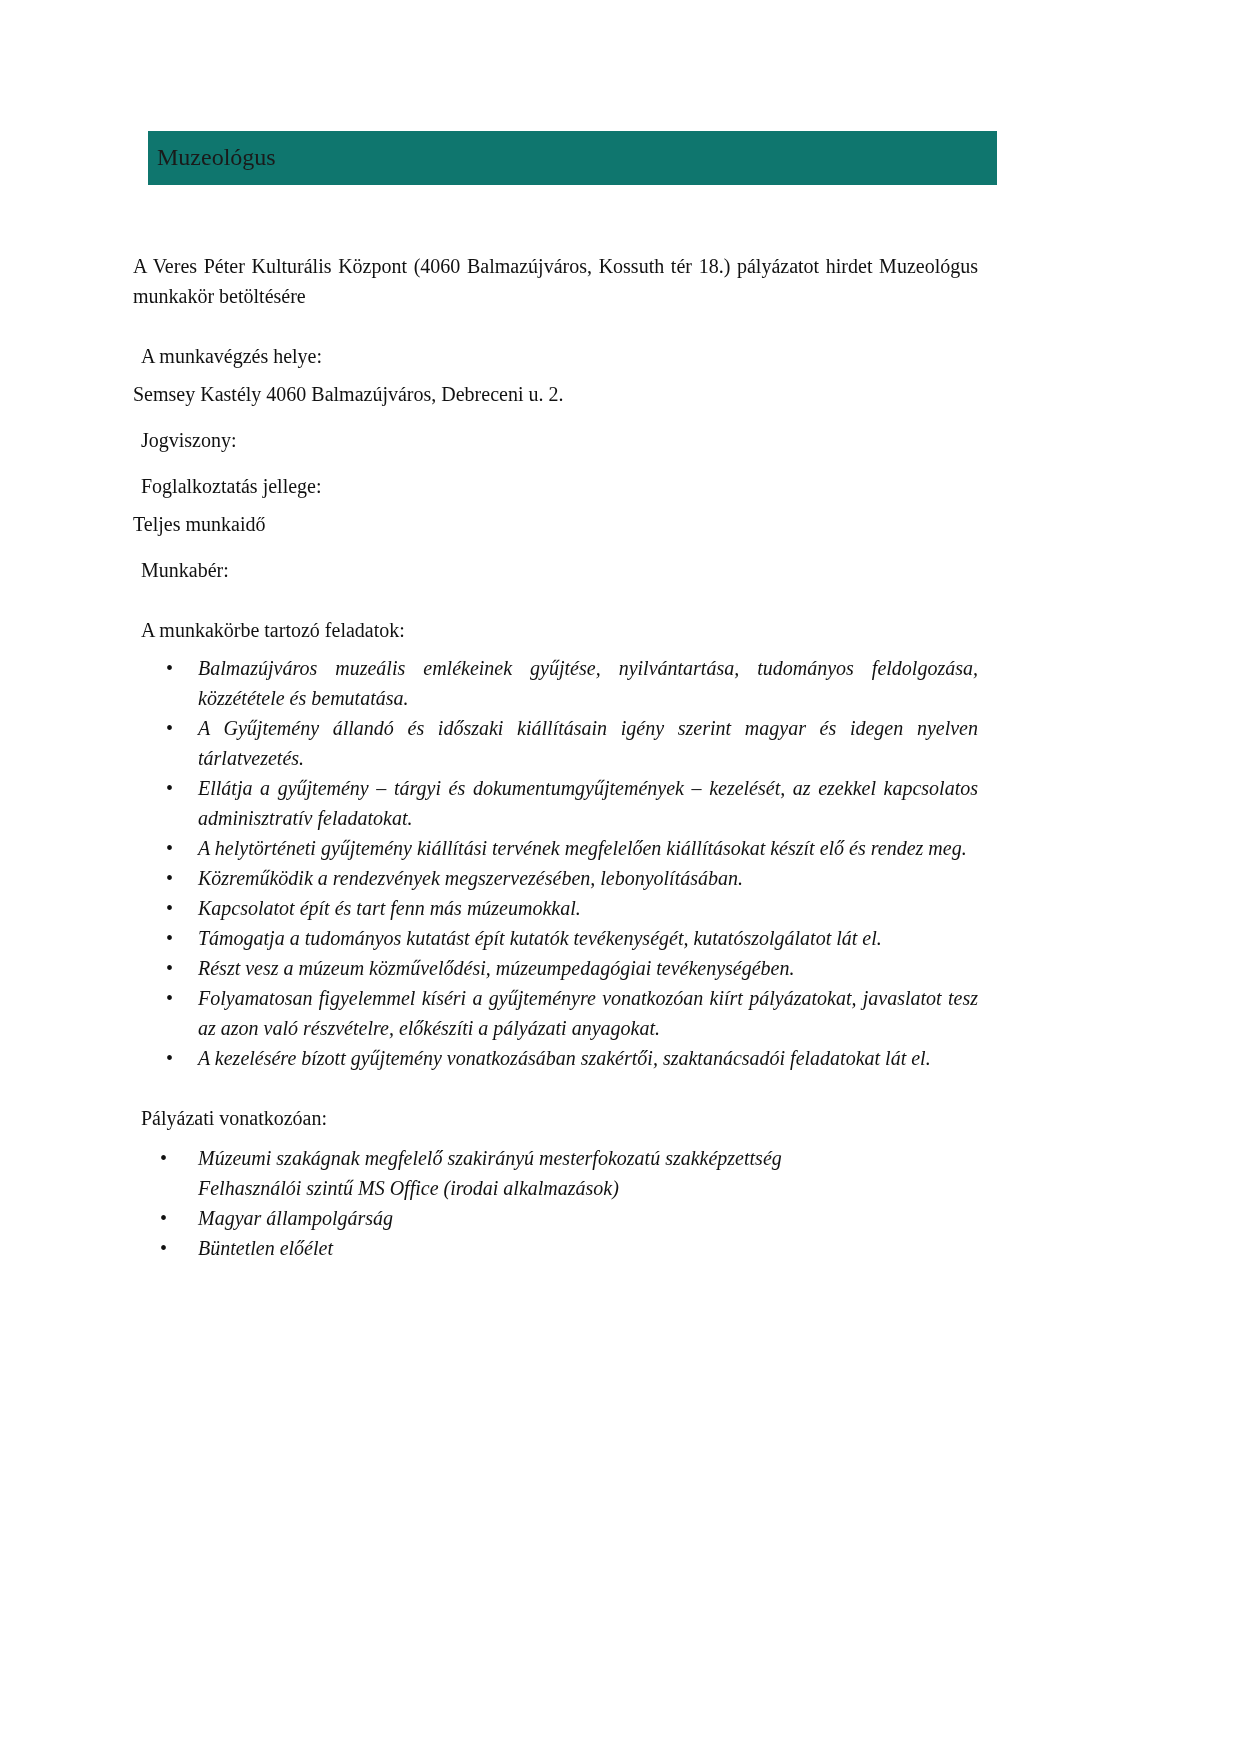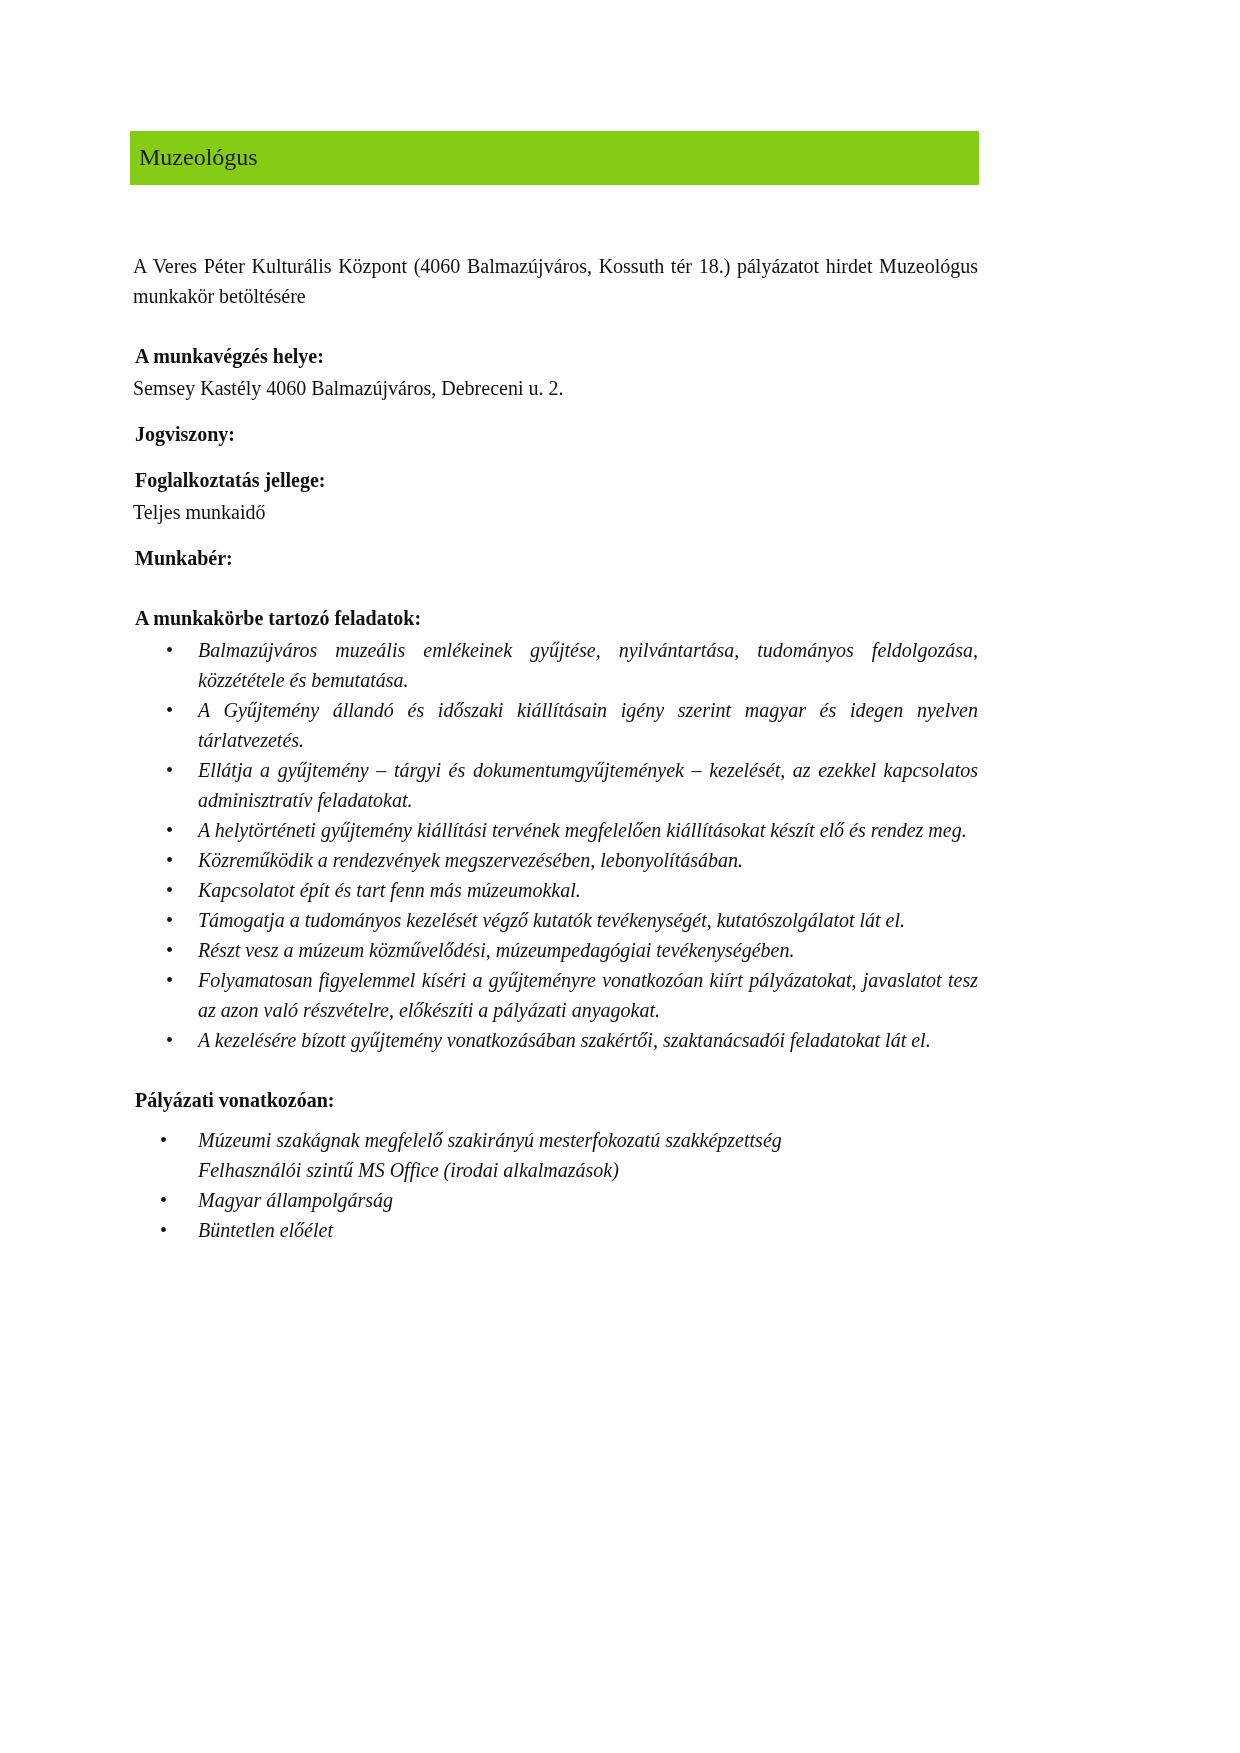--- a/index.html
+++ b/index.html
@@ -2,33 +2,33 @@
 <html><head>
   <meta charset="utf-8">
   <style>
     html, body { margin: 0; padding: 0; background: #ffffff; }
     body {
       width: 1240px; height: 1753px; position: relative; overflow: hidden;
       font-family: "Liberation Serif", "DejaVu Serif", serif;
       color: #111111;
     }
     .title-band {
-      position: absolute; left: 130px; top: 131px; width: 849px; height: 54px;
-      background: #84cc16;
+      position: absolute; left: 148px; top: 131px; width: 849px; height: 54px;
+      background: #0f766e;
     }
     .title-band span {
       position: absolute; left: 9px; top: 12px; font-size: 24px; line-height: 28px; color: #1a1a1a;
     }
     .page {
       position: absolute; left: 133px; top: 251px; width: 845px;
       font-size: 20px; line-height: 30px;
     }
     .intro { text-align: justify; margin: 0; }
     .section { margin: 0; }
-    .label { font-weight: bold; margin: 2px; line-height: 30px; }
+    .label { font-weight: normal; margin: 8px; line-height: 30px; }
     .value { margin: 0; line-height: 30px; }
     ul { list-style: none; margin: 0; padding: 0; }
     li { position: relative; padding-left: 65px; text-align: justify; line-height: 30px; margin: 0; }
     li .bullet { position: absolute; left: 33px; top: 0; font-size: 20px; }
     li .ltext { display: block; font-style: italic; }
     .req li .bullet { left: 27px; }
   </style>
 </head>
 <body>
 
@@ -76,21 +76,21 @@
         <li>
           <span class="bullet">•</span>
           <span class="ltext">Közreműködik a rendezvények megszervezésében, lebonyolításában.</span>
         </li>
         <li>
           <span class="bullet">•</span>
           <span class="ltext">Kapcsolatot épít és tart fenn más múzeumokkal.</span>
         </li>
         <li>
           <span class="bullet">•</span>
-          <span class="ltext">Támogatja a tudományos kezelését végző kutatók tevékenységét, kutatószolgálatot lát el.</span>
+          <span class="ltext">Támogatja a tudományos kutatást épít kutatók tevékenységét, kutatószolgálatot lát el.</span>
         </li>
         <li>
           <span class="bullet">•</span>
           <span class="ltext">Részt vesz a múzeum közművelődési, múzeumpedagógiai tevékenységében.</span>
         </li>
         <li>
           <span class="bullet">•</span>
           <span class="ltext">Folyamatosan figyelemmel kíséri a gyűjteményre vonatkozóan kiírt pályázatokat, javaslatot tesz az azon való részvételre, előkészíti a pályázati anyagokat.</span>
         </li>
         <li>

